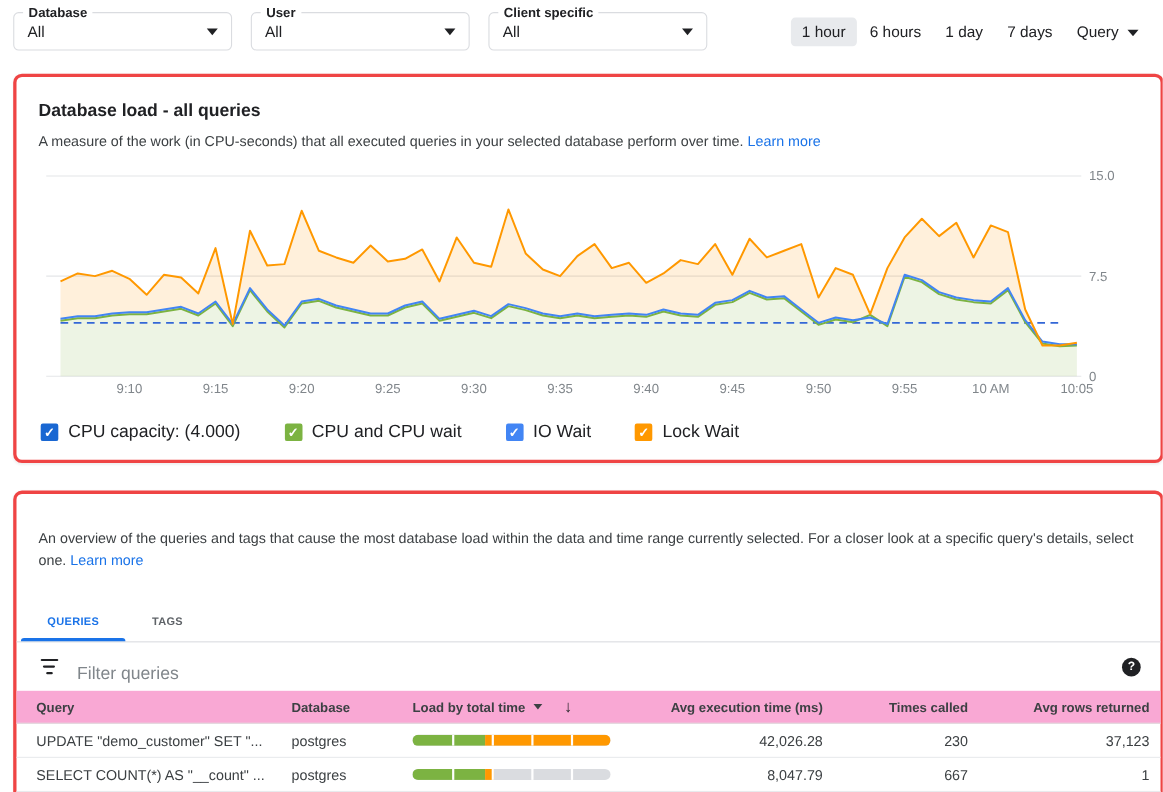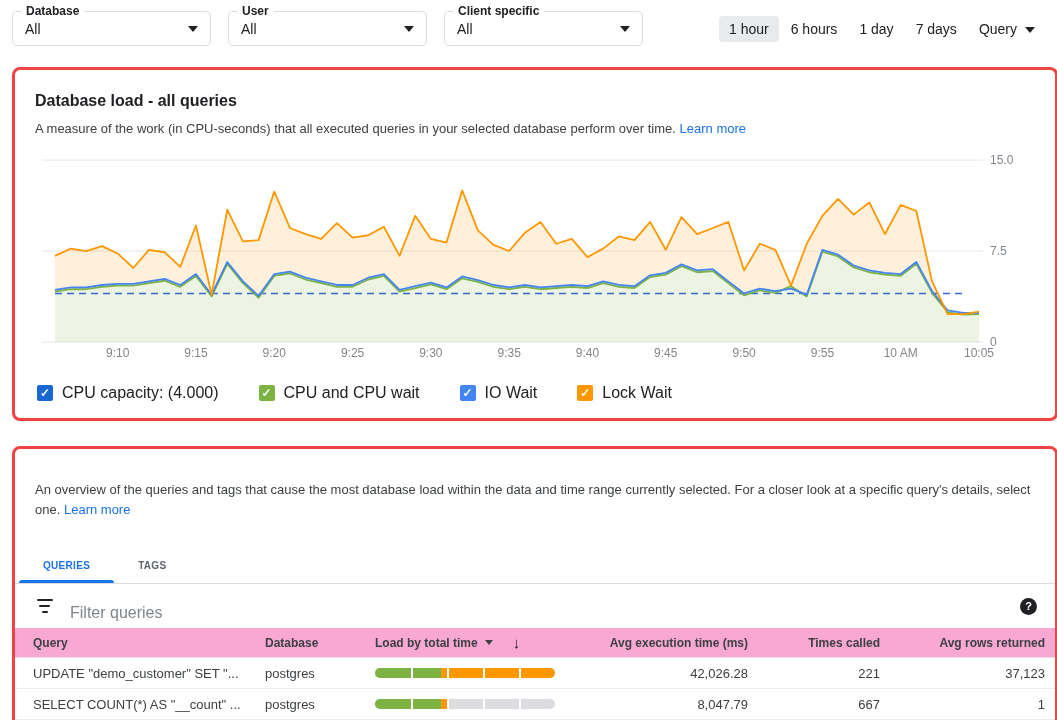--- a/index.html
+++ b/index.html
@@ -203,21 +203,21 @@
         <div class="loadbar">
           <span class="seg" style="left: 0px; width: 36.5%; background: rgb(124, 179, 66);"></span>
           <span class="seg" style="left: 36.5%; width: 63.5%; background: rgb(255, 152, 0);"></span>
           <span class="tick" style="left:20%"></span>
           <span class="tick" style="left:40%"></span>
           <span class="tick" style="left:60%"></span>
           <span class="tick" style="left:80%"></span>
         </div>
       </div>
       <div class="num">42,026.28</div>
-      <div class="num">221</div>
+      <div class="num">230</div>
       <div class="num">37,123</div>
     </div>
 
     <div class="tbl-row">
       <div class="qcell">SELECT COUNT(*) AS "__count" ...</div>
       <div>postgres</div>
       <div>
         <div class="loadbar">
           <span class="seg" style="left: 0px; width: 36.5%; background: rgb(124, 179, 66);"></span>
           <span class="seg" style="left: 36.5%; width: 4.5%; background: rgb(255, 152, 0);"></span>

